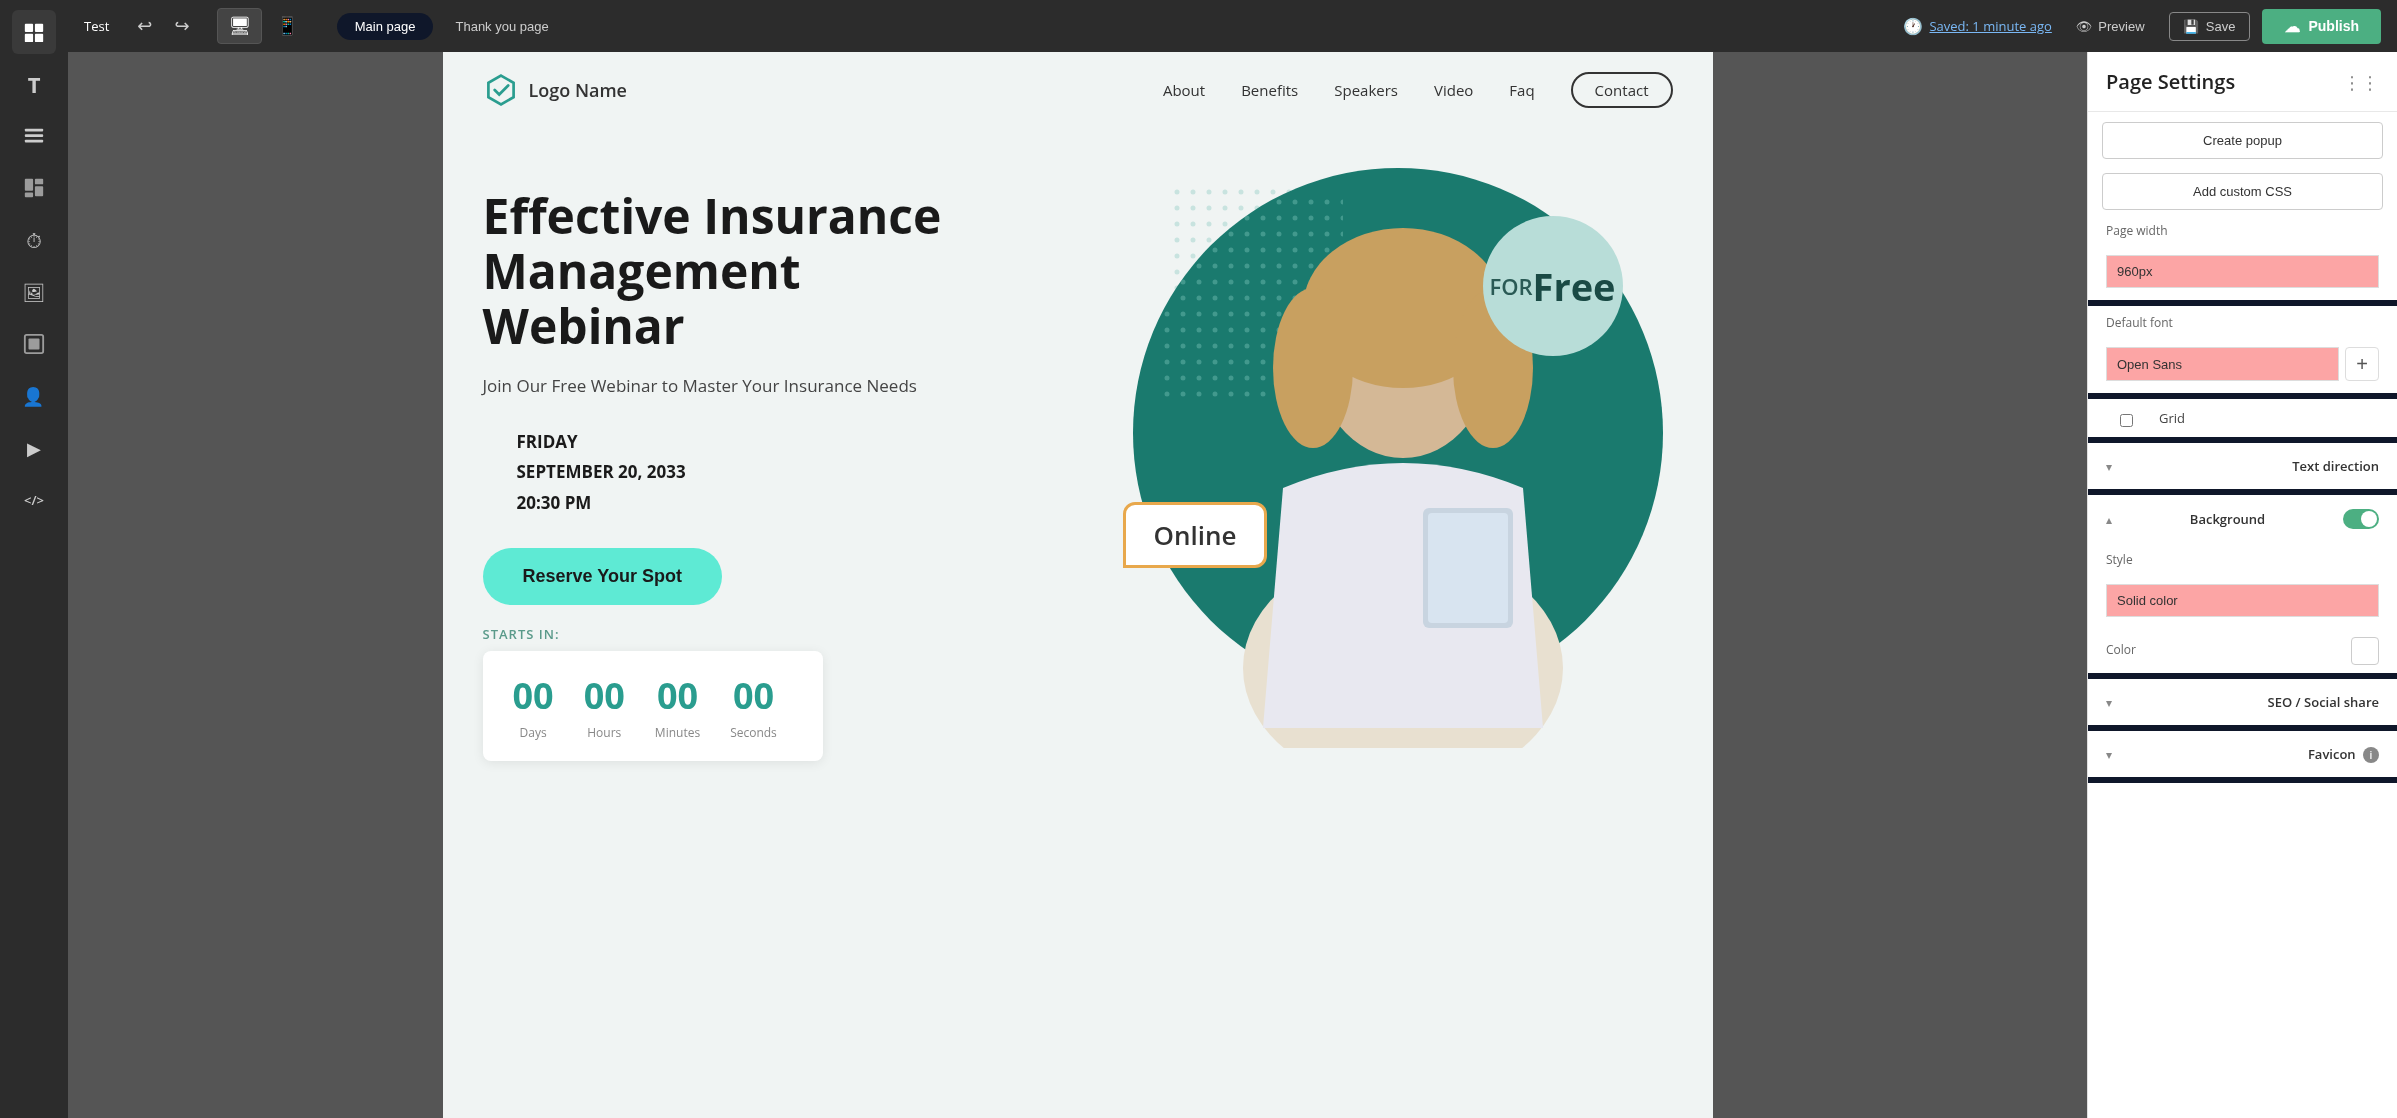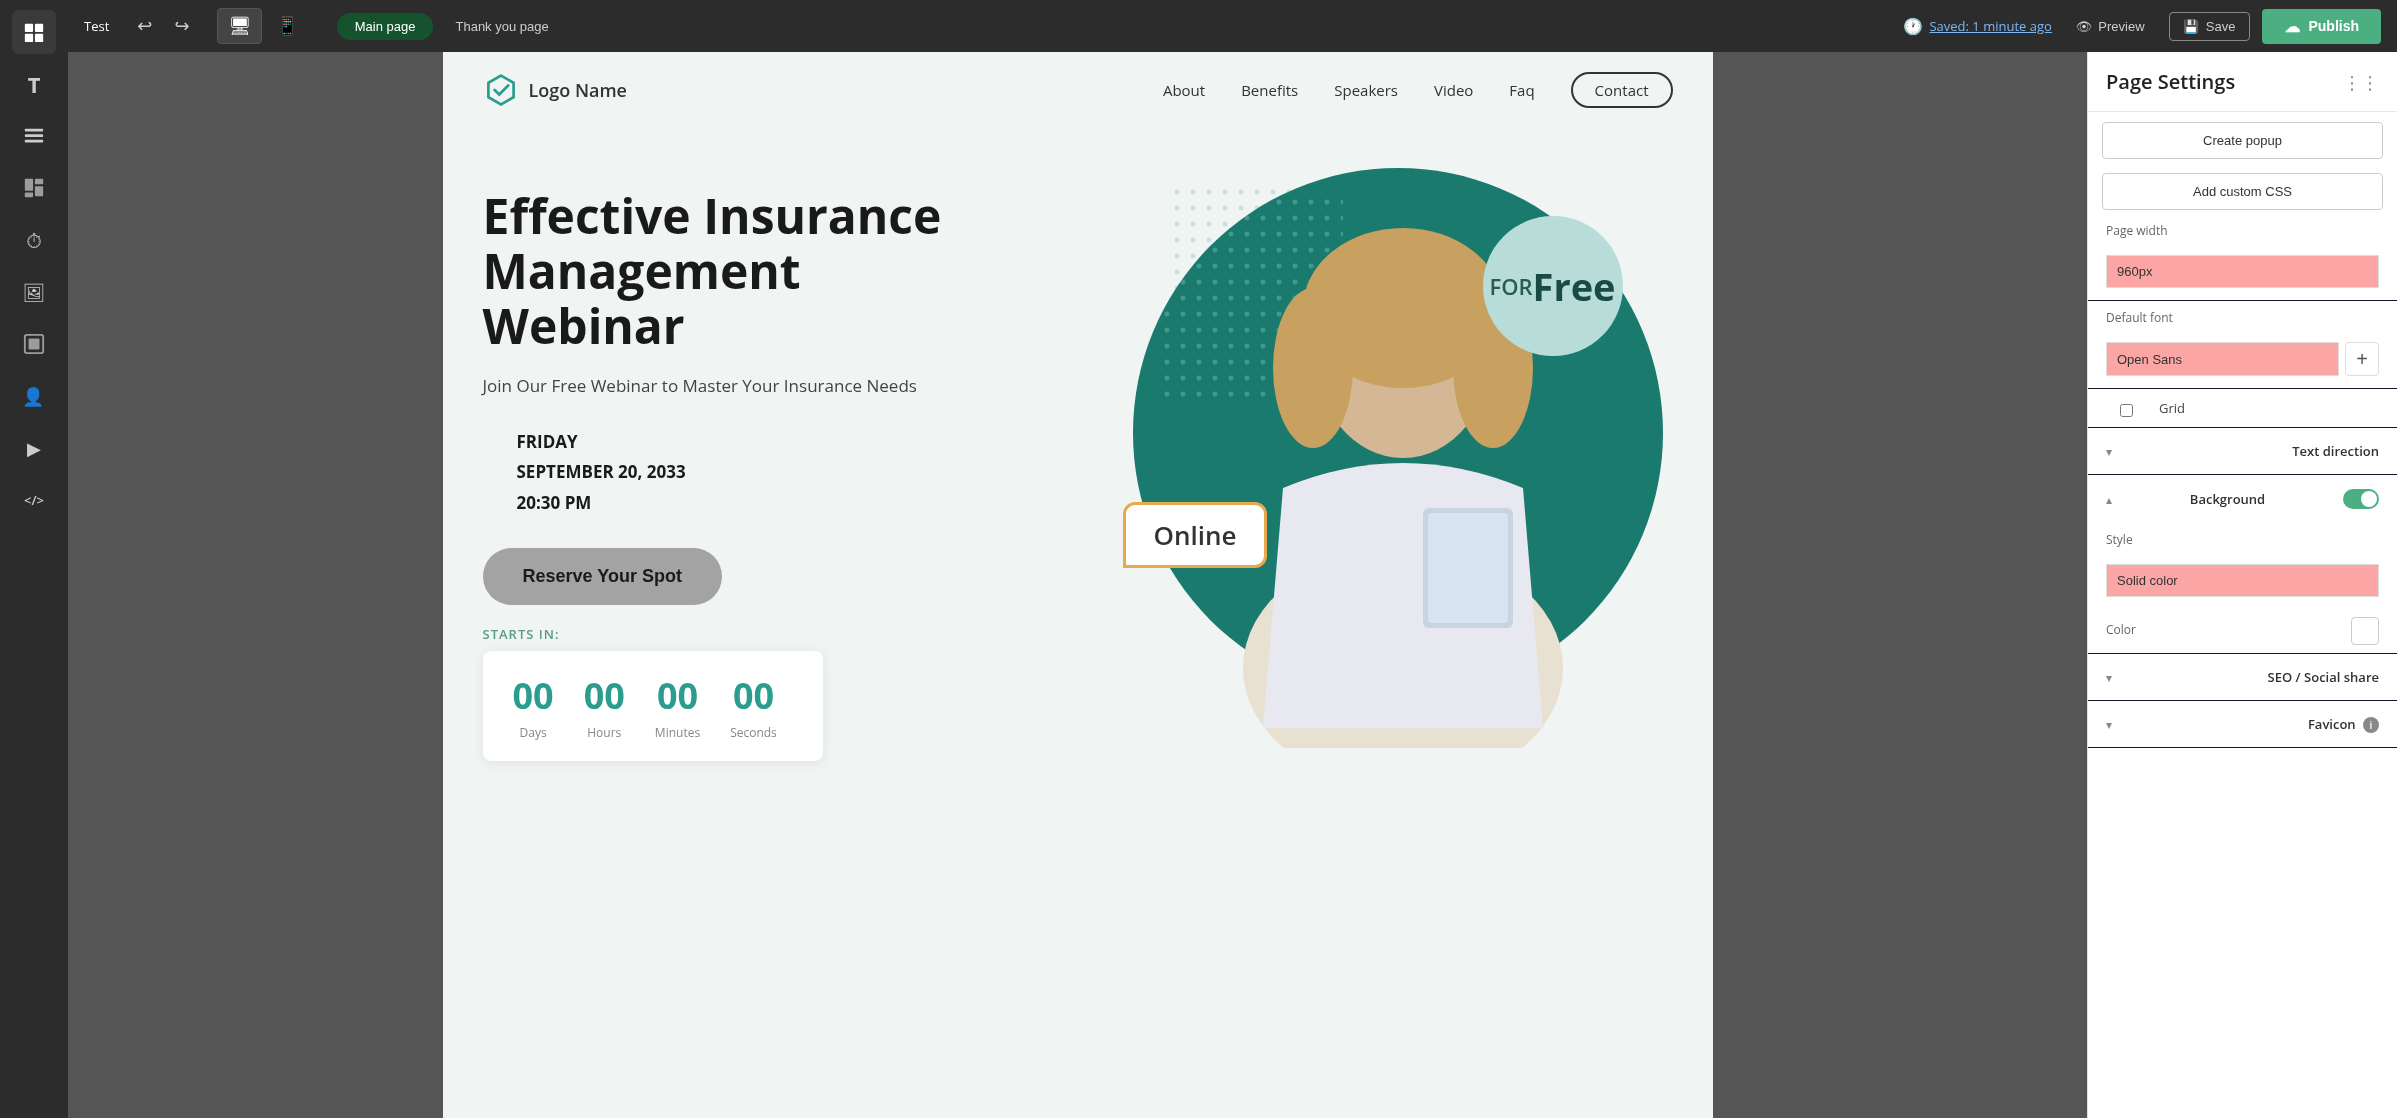--- a/index.html
+++ b/index.html
@@ -90,21 +90,21 @@
       margin-left: 8px;
     }
     .page-tab {
       padding: 6px 18px;
       border-radius: 20px;
       font-size: 13px;
       cursor: pointer;
       border: none;
     }
     .page-tab.active {
-      background: #14532d;
+      background: #0f172a;
       color: #fff;
     }
     .page-tab.inactive {
       background: transparent;
       color: #ccc;
     }
     .top-bar-spacer { flex: 1; }
     .saved-indicator {
       color: #aaa;
       font-size: 13px;
@@ -238,21 +238,21 @@
     }
     .hero-date {
       font-size: 17px;
       font-weight: 700;
       color: #1a1a1a;
       line-height: 1.8;
       margin-bottom: 30px;
       margin-left: 34px;
     }
     .hero-cta {
-      background: #a3a3a3;
+      background: #5eead4;
       border: none;
       color: #1a1a1a;
       font-size: 18px;
       font-weight: 700;
       padding: 18px 40px;
       border-radius: 40px;
       cursor: pointer;
     }
 
     
@@ -376,21 +376,21 @@
       border: 1px solid #ccc;
       border-radius: 4px;
       padding: 10px 14px;
       font-size: 13px;
       color: #333;
       cursor: pointer;
       text-align: center;
       margin: 10px 14px 4px 14px;
     }
     .panel-section {
-      border-bottom: 1px solid #0f172a;
+      border-bottom: 6px solid #0f172a;
     }
     .panel-section-header {
       padding: 14px 18px;
       display: flex;
       align-items: center;
       justify-content: space-between;
       cursor: pointer;
     }
     .panel-section-title {
       font-size: 13px;

